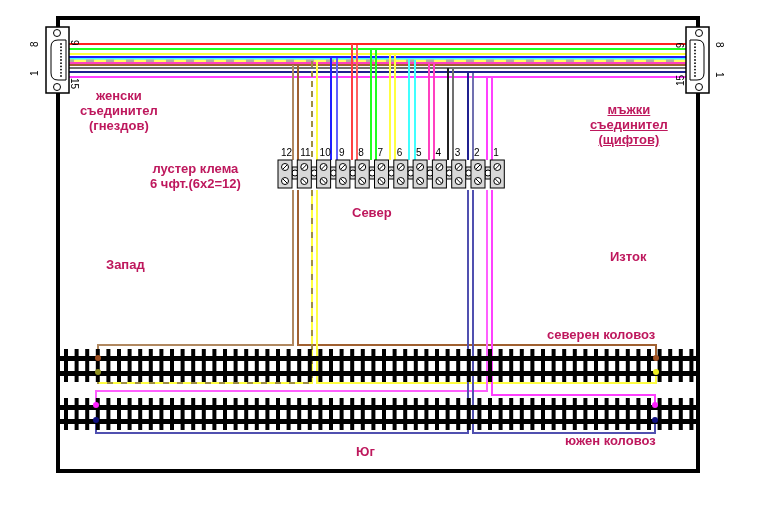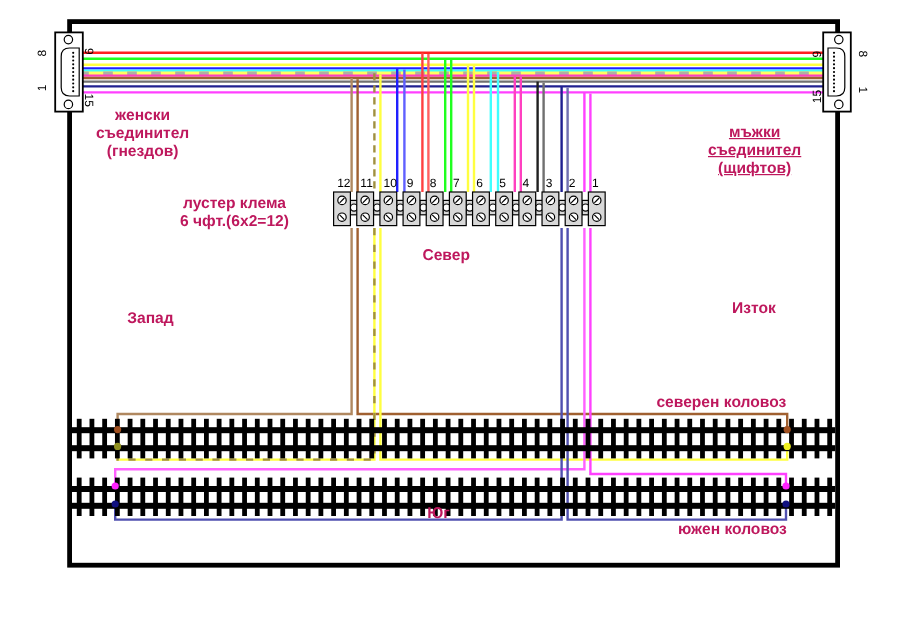--- a/index.html
+++ b/index.html
@@ -364,15 +364,15 @@
 съединител
 (гнездов)</div>
 <div class="lbl" style="left:590px;top:102px;text-decoration:underline;">мъжки
 съединител
 (щифтов)</div>
 <div class="lbl" style="left:150px;top:161px;text-align:center;">лустер клема
 6 чфт.(6x2=12)</div>
 <div class="lbl" style="left:352px;top:205px;">Север</div>
 <div class="lbl" style="left:81px;top:257px;margin-left:25px;">Запад</div>
 <div class="lbl" style="left:610px;top:249px;">Изток</div>
-<div class="lbl" style="left:356px;top:420px;text-align:center;">Юг</div>
+<div class="lbl" style="left:356px;top:444px;text-align:center;">Юг</div>
 <div class="lbl" style="left:547px;top:327px;text-align:center;">северен коловоз</div>
 <div class="lbl" style="left:565px;top:433px;">южен коловоз</div>
 
 </body></html>

